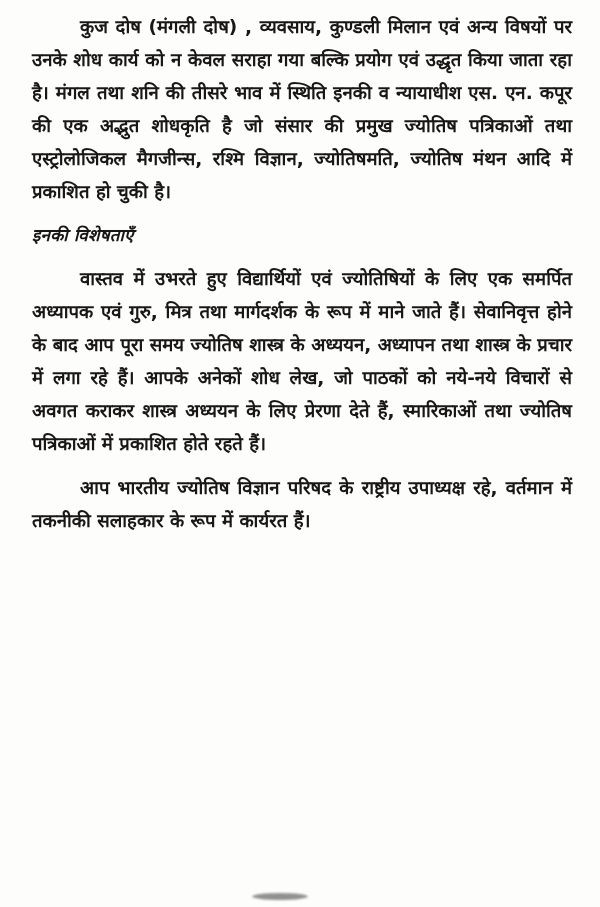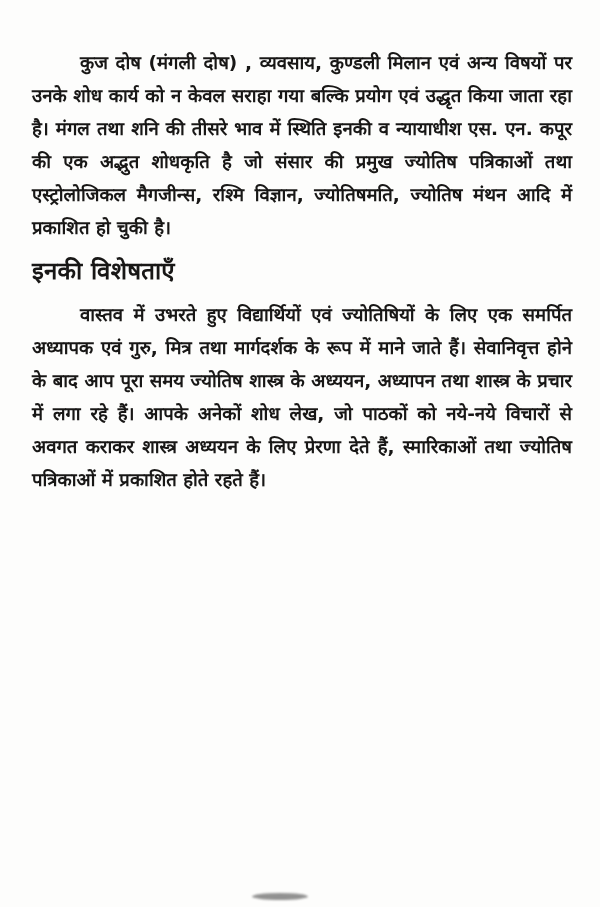--- a/index.html
+++ b/index.html
@@ -20,35 +20,35 @@
     width: 600px;
     height: 768px;
     padding: 10px 28px 0 32px;
     font-family: "DejaVu Sans", sans-serif;
     font-weight: 700;
     color: #181716;
     font-size: 18.5px;
     line-height: 33px;
     text-align: justify;
     text-justify: inter-word;
-    margin-top: 36px;
   }
 
   .para {
     margin: 0 0 11px 0;
     text-indent: 48px;
   }
 
   .heading {
-    font-size: 24px;
+    font-size: 17px;
     font-weight: 800;
     margin: 4px 0 10px 0;
     text-align: left;
     text-indent: 0;
     letter-spacing: 0.2px;
+    font-style: italic;
   }
 
   
   .scan-artifact {
     position: absolute;
     left: 252px;
     top: 893px;
     width: 56px;
     height: 7px;
     background: #3a3a3a;
@@ -64,16 +64,17 @@
 
   <p class="para">कुज दोष (मंगली दोष) , व्यवसाय, कुण्डली मिलान एवं अन्य विषयों पर उनके शोध कार्य को न केवल सराहा गया बल्कि प्रयोग एवं उद्धृत किया जाता रहा है। मंगल तथा शनि की तीसरे भाव में स्थिति इनकी व न्यायाधीश एस. एन. कपूर की एक अद्भुत शोधकृति है जो संसार की प्रमुख ज्योतिष पत्रिकाओं तथा एस्ट्रोलोजिकल मैगजीन्स, रश्मि विज्ञान, ज्योतिषमति, ज्योतिष मंथन आदि में प्रकाशित हो चुकी है।</p>
 
 
   <h2 class="heading">इनकी विशेषताएँ</h2>
 
   <p class="para">वास्तव में उभरते हुए विद्यार्थियों एवं ज्योतिषियों के लिए एक समर्पित अध्यापक एवं गुरु, मित्र तथा मार्गदर्शक के रूप में माने जाते हैं। सेवानिवृत्त होने के बाद आप पूरा समय ज्योतिष शास्त्र के अध्ययन, अध्यापन तथा शास्त्र के प्रचार में लगा रहे हैं। आपके अनेकों शोध लेख, जो पाठकों को नये-नये विचारों से अवगत कराकर शास्त्र अध्ययन के लिए प्रेरणा देते हैं, स्मारिकाओं तथा ज्योतिष पत्रिकाओं में प्रकाशित होते रहते हैं।</p>
 
 
 
+  <p class="para">आप भारतीय ज्योतिष विज्ञान परिषद के राष्ट्रीय उपाध्यक्ष रहे, वर्तमान में तकनीकी सलाहकार के रूप में कार्यरत हैं।</p>
 
   <span class="scan-artifact"></span>
 
 </main>
 
 </body></html>

